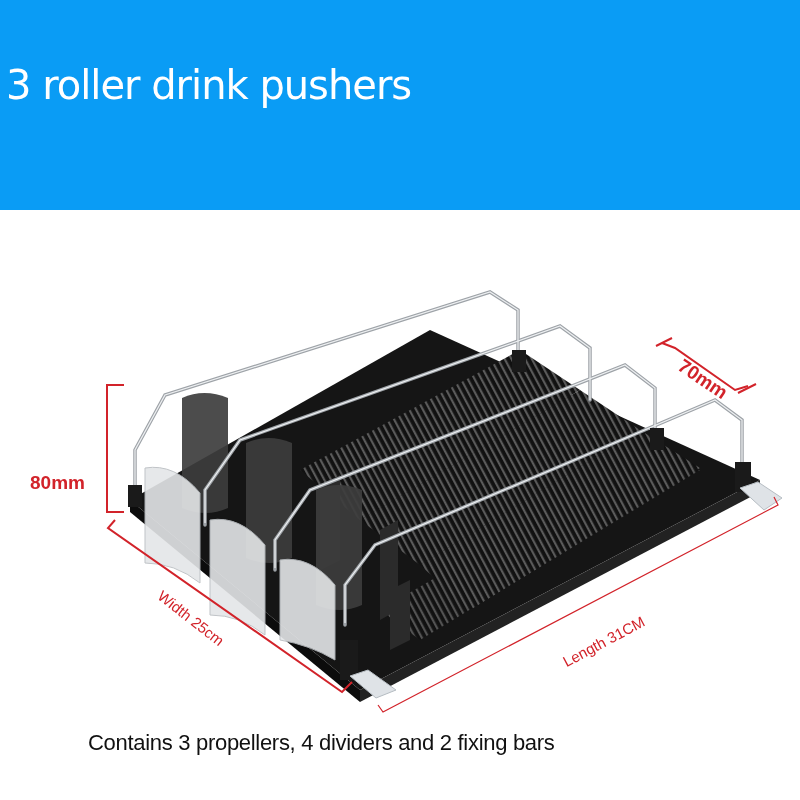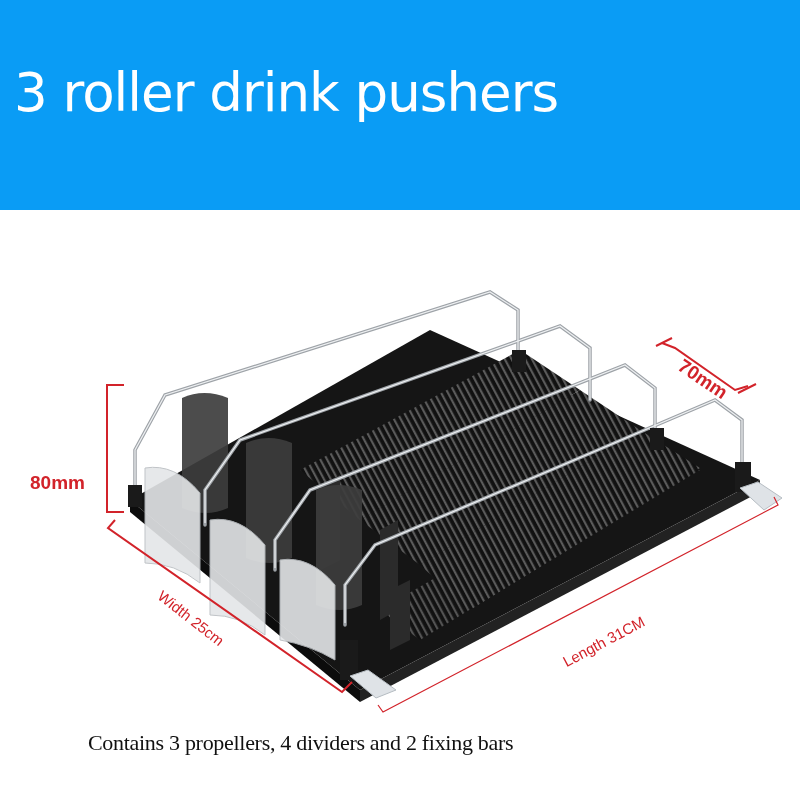--- a/index.html
+++ b/index.html
@@ -1,22 +1,22 @@
 <!DOCTYPE html>
 <html><head>
 <meta charset="utf-8">
 <style>
   html, body { margin:0; padding:0; }
   body { width:800px; height:800px; background:#ffffff; position:relative; overflow:hidden; font-family:"DejaVu Sans", sans-serif; }
   .banner { position:absolute; left:0; top:0; width:800px; height:210px; }
-  .banner-title { position:absolute; left:14px; top:62px; font-family:"DejaVu Sans", sans-serif; font-size:53px; color:#ffffff; letter-spacing:-1px; font-weight:normal; white-space:nowrap; }
+  .banner-title { position:absolute; left:6px; top:62px; font-family:"DejaVu Sans", sans-serif; font-size:40px; color:#ffffff; letter-spacing:-1px; font-weight:normal; white-space:nowrap; }
   .dim-label { position:absolute; font-family:"Liberation Sans", sans-serif; color:#d2232a; white-space:nowrap; }
   .dim-bold { font-weight:bold; font-size:19px; }
   .dim-thin { font-size:15px; }
-  .caption { position:absolute; left:88px; top:730px; font-family:Liberation Serif, serif; font-size:22px; color:#111111; white-space:nowrap; letter-spacing:-0.3px; }
+  .caption { position:absolute; left:88px; top:730px; font-family:Liberation Sans, sans-serif; font-size:22px; color:#111111; white-space:nowrap; letter-spacing:-0.3px; }
   svg.product { position:absolute; left:0; top:0; }
 </style>
 </head>
 <body>
 
 <div class="banner" style="background:#0a9cf5;">
   <div class="banner-title">3 roller drink pushers</div>
 </div>
 
 <svg class="product" width="800" height="800" viewBox="0 0 800 800">

